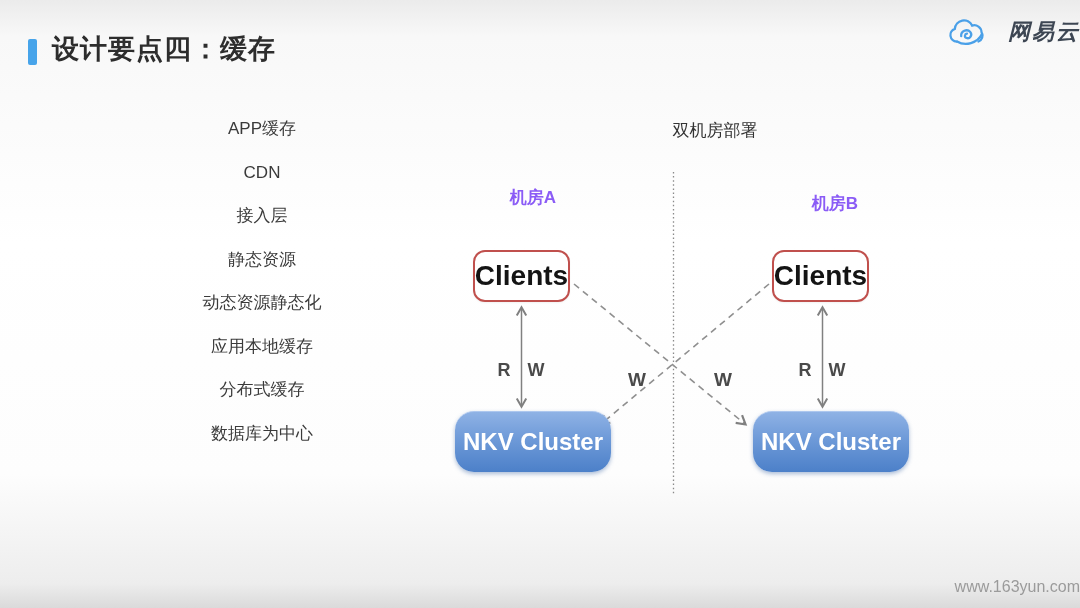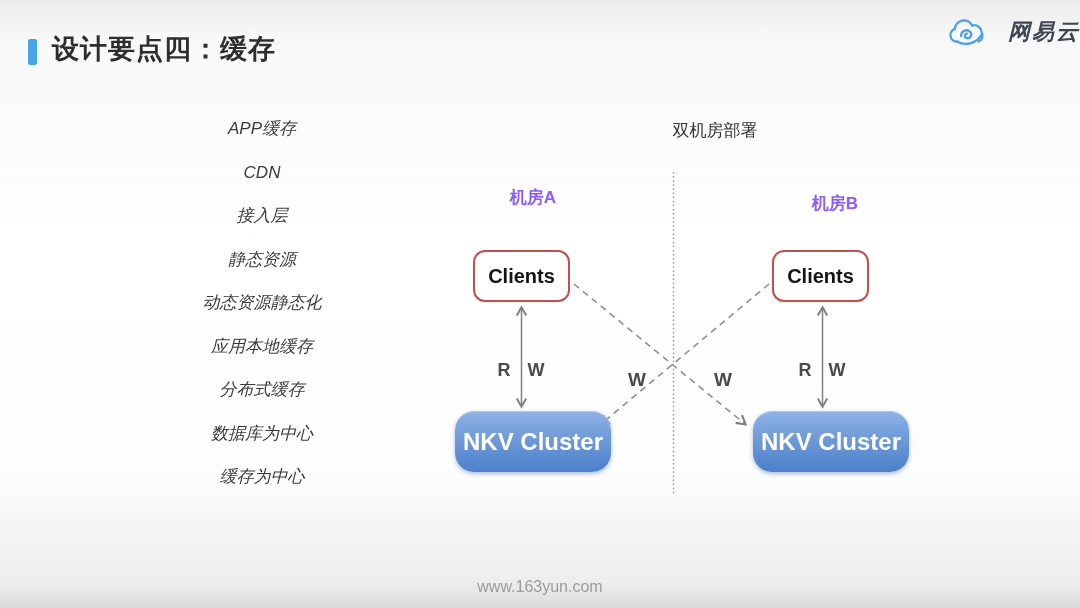--- a/index.html
+++ b/index.html
@@ -21,36 +21,36 @@
   .logo {
     position:absolute; left:948px; top:17px;
     display:flex; align-items:center; gap:20px;font-style:italic;
   }
   .logo-text {
     font-size:22px; font-weight:600; color:#3d4653; letter-spacing:2px;
   }
   .cache-list {
     position:absolute; left:152px; top:107px; width:220px; text-align:center;
   }
-  .cache-item { line-height:43.5px; font-size:17px; color:#3a3a3a;font-style:italic; }
+  .cache-item { line-height:43.5px; font-size:17px; color:#3a3a3a; }
   .diagram-title {
     position:absolute; left:635px; top:119px; width:160px; text-align:center;
     font-family:"Liberation Serif", serif; font-size:17px; color:#333333;
   }
   .zone-label {
     position:absolute; top:186px; width:110px; text-align:center;
     font-size:17px; font-weight:bold; color:#8b5cf6;
   }
   .zone-label.a { left:478px; }
   .zone-label.b { left:780px;margin-top:6px; }
   .client-box {
     position:absolute; top:250px; width:97px; height:52px;
     background:#ffffff; border:2px solid #C0504D; border-radius:12px;
     display:flex; align-items:center; justify-content:center;
-    font-size:20px; font-weight:bold; color:#141414;
+    font-size:28px; font-weight:bold; color:#141414;
     box-shadow:0 1px 2px rgba(0,0,0,0.05);
   }
   .client-box.a { left:473px; }
   .client-box.b { left:772px; }
   .cluster-box {
     position:absolute; top:411px; width:156px; height:61px;
     border-radius:19px;
     background:linear-gradient(180deg,#8FB2E5 0%,#6E9AD8 45%,#4C80C9 100%);
     border-top:1px solid #adc7ee;
     display:flex; align-items:center; justify-content:center;
@@ -67,21 +67,21 @@
   .rw-group.a { left:471px; }
   .rw-group.b { left:772px; }
   .cross-w {
     position:absolute; top:369px; width:30px; text-align:center;
     font-size:19px; font-weight:bold; color:#4a4a4a;
   }
   .cross-w.left { left:622px; }
   .cross-w.right { left:708px; }
   .connector-layer { position:absolute; left:0; top:0; width:1080px; height:608px; pointer-events:none; }
   .footer-url {
-    position:absolute; left:0; top:578px; width:100%; text-align:center;
+    position:absolute; left:0; top:578px; width:100%; text-align:right;
     font-size:16px; color:#9b9b9b;
   }
 </style>
 </head>
 <body>
 
 <div class="accent-bar"></div>
 <div class="page-title">设计要点四：缓存</div>
 
 <div class="logo">
@@ -97,21 +97,20 @@
 
 <div class="cache-list">
   <div class="cache-item">APP缓存</div>
   <div class="cache-item">CDN</div>
   <div class="cache-item">接入层</div>
   <div class="cache-item">静态资源</div>
   <div class="cache-item">动态资源静态化</div>
   <div class="cache-item">应用本地缓存</div>
   <div class="cache-item">分布式缓存</div>
   <div class="cache-item">数据库为中心</div>
-  <div class="cache-item">缓存为中心</div>
 </div>
 
 <div class="diagram-title">双机房部署</div>
 
 <div class="zone-label a">机房A</div>
 <div class="zone-label b">机房B</div>
 
 <svg class="connector-layer">
   <defs>
     <marker id="arrowV" viewBox="0 0 10 10" refX="7.5" refY="5" markerWidth="9" markerHeight="9" orient="auto-start-reverse">

